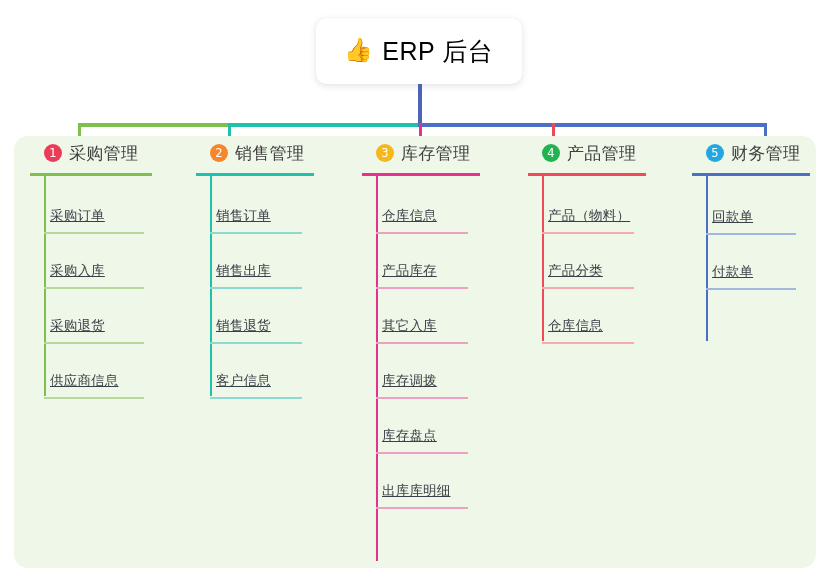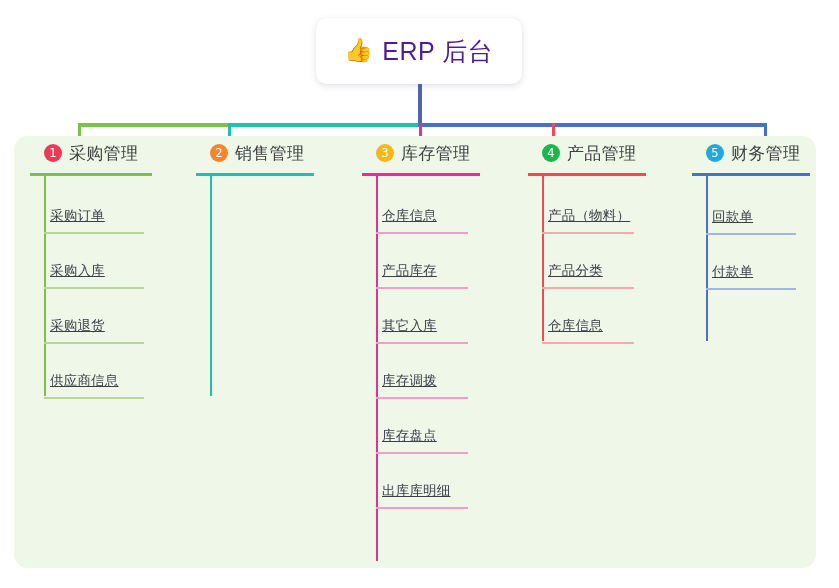--- a/index.html
+++ b/index.html
@@ -38,21 +38,21 @@
     gap: 9px;
   }
   .thumb-icon {
     font-size: 23px;
     line-height: 1;
     display: inline-block;
     transform: translateY(-1px);
   }
   #root-title {
     font-size: 25px;
-    color: #4c1d95;
+    color: #000000;
     letter-spacing: .5px;
     white-space: nowrap;
   }
 
   
   #trunk {
     position: absolute;
     left: 418px;
     top: 84px;
     width: 4px;
@@ -192,20 +192,38 @@
           </div>
         </div>
       </div>
       <div class="col" style="left: 176px; width: 160px;">
         <div class="col-head">
           <span class="badge" style="background: rgb(247, 133, 43);">2</span>
           <span class="col-title">销售管理</span>
         </div>
         <div class="head-rule" style="width: 118px; margin-left: 6px; background: rgb(31, 192, 172);"></div>
         <div class="spine" style="left: 20px; height: 220px; background: rgb(31, 192, 172);"></div>
+        <div style="padding-top: 3px;">
+          <div class="item">
+            <span class="item-label">销售订单</span>
+            <div class="item-rule" style="width: 92px; background: rgb(139, 217, 208);"></div>
+          </div>
+          <div class="item">
+            <span class="item-label">销售出库</span>
+            <div class="item-rule" style="width: 92px; background: rgb(139, 217, 208);"></div>
+          </div>
+          <div class="item">
+            <span class="item-label">销售退货</span>
+            <div class="item-rule" style="width: 92px; background: rgb(139, 217, 208);"></div>
+          </div>
+          <div class="item">
+            <span class="item-label">客户信息</span>
+            <div class="item-rule" style="width: 92px; background: rgb(139, 217, 208);"></div>
+          </div>
+        </div>
       </div>
       <div class="col" style="left: 342px; width: 160px;">
         <div class="col-head">
           <span class="badge" style="background: rgb(245, 183, 25);">3</span>
           <span class="col-title">库存管理</span>
         </div>
         <div class="head-rule" style="width: 118px; margin-left: 6px; background: rgb(232, 49, 143);"></div>
         <div class="spine" style="left: 20px; height: 385px; background: rgb(232, 49, 143);"></div>
         <div style="padding-top: 3px;">
           <div class="item">

